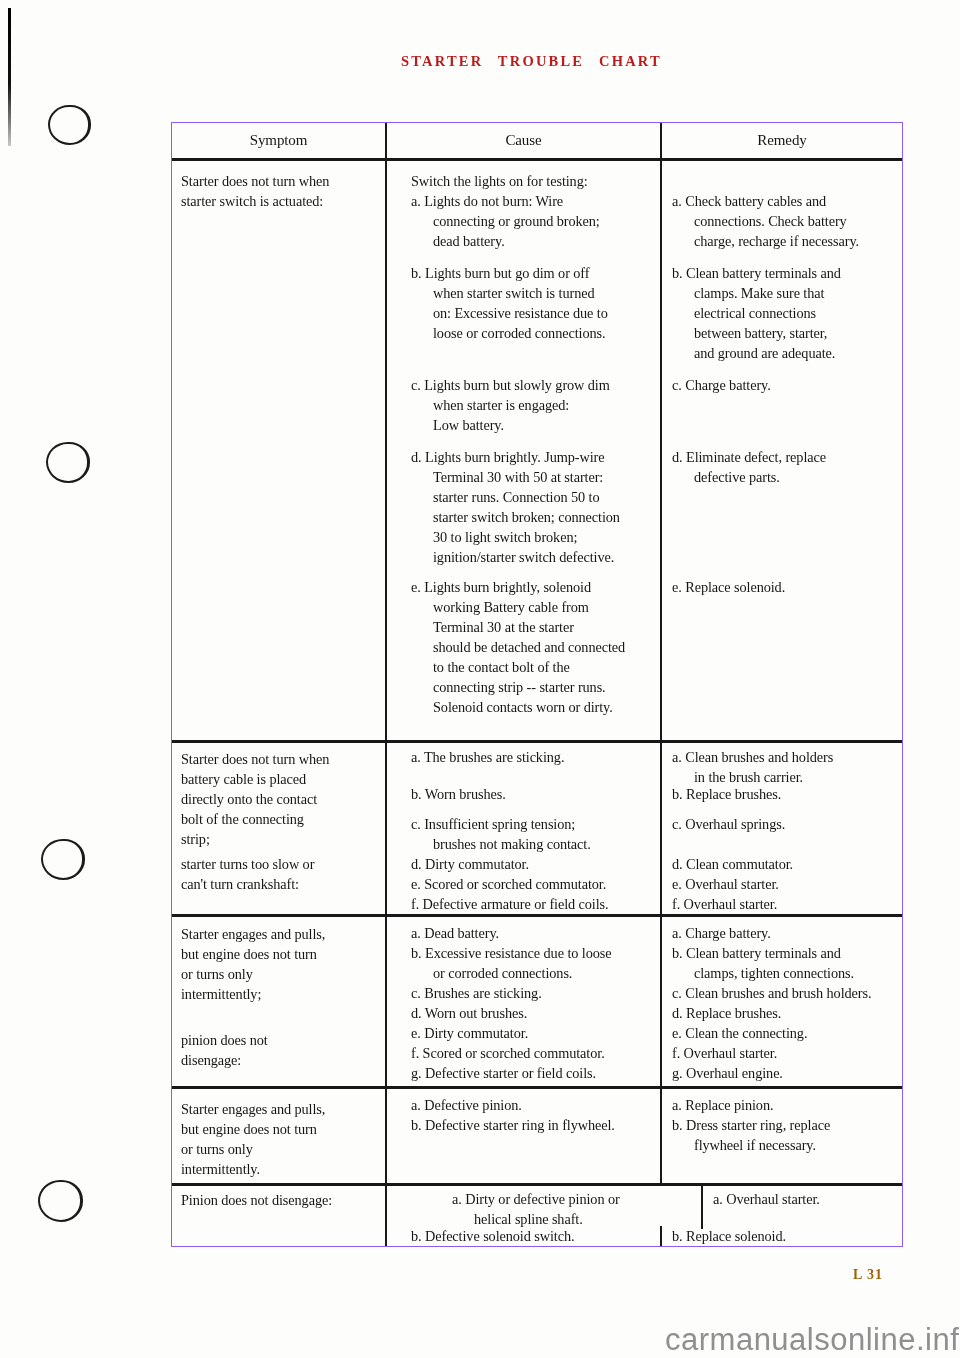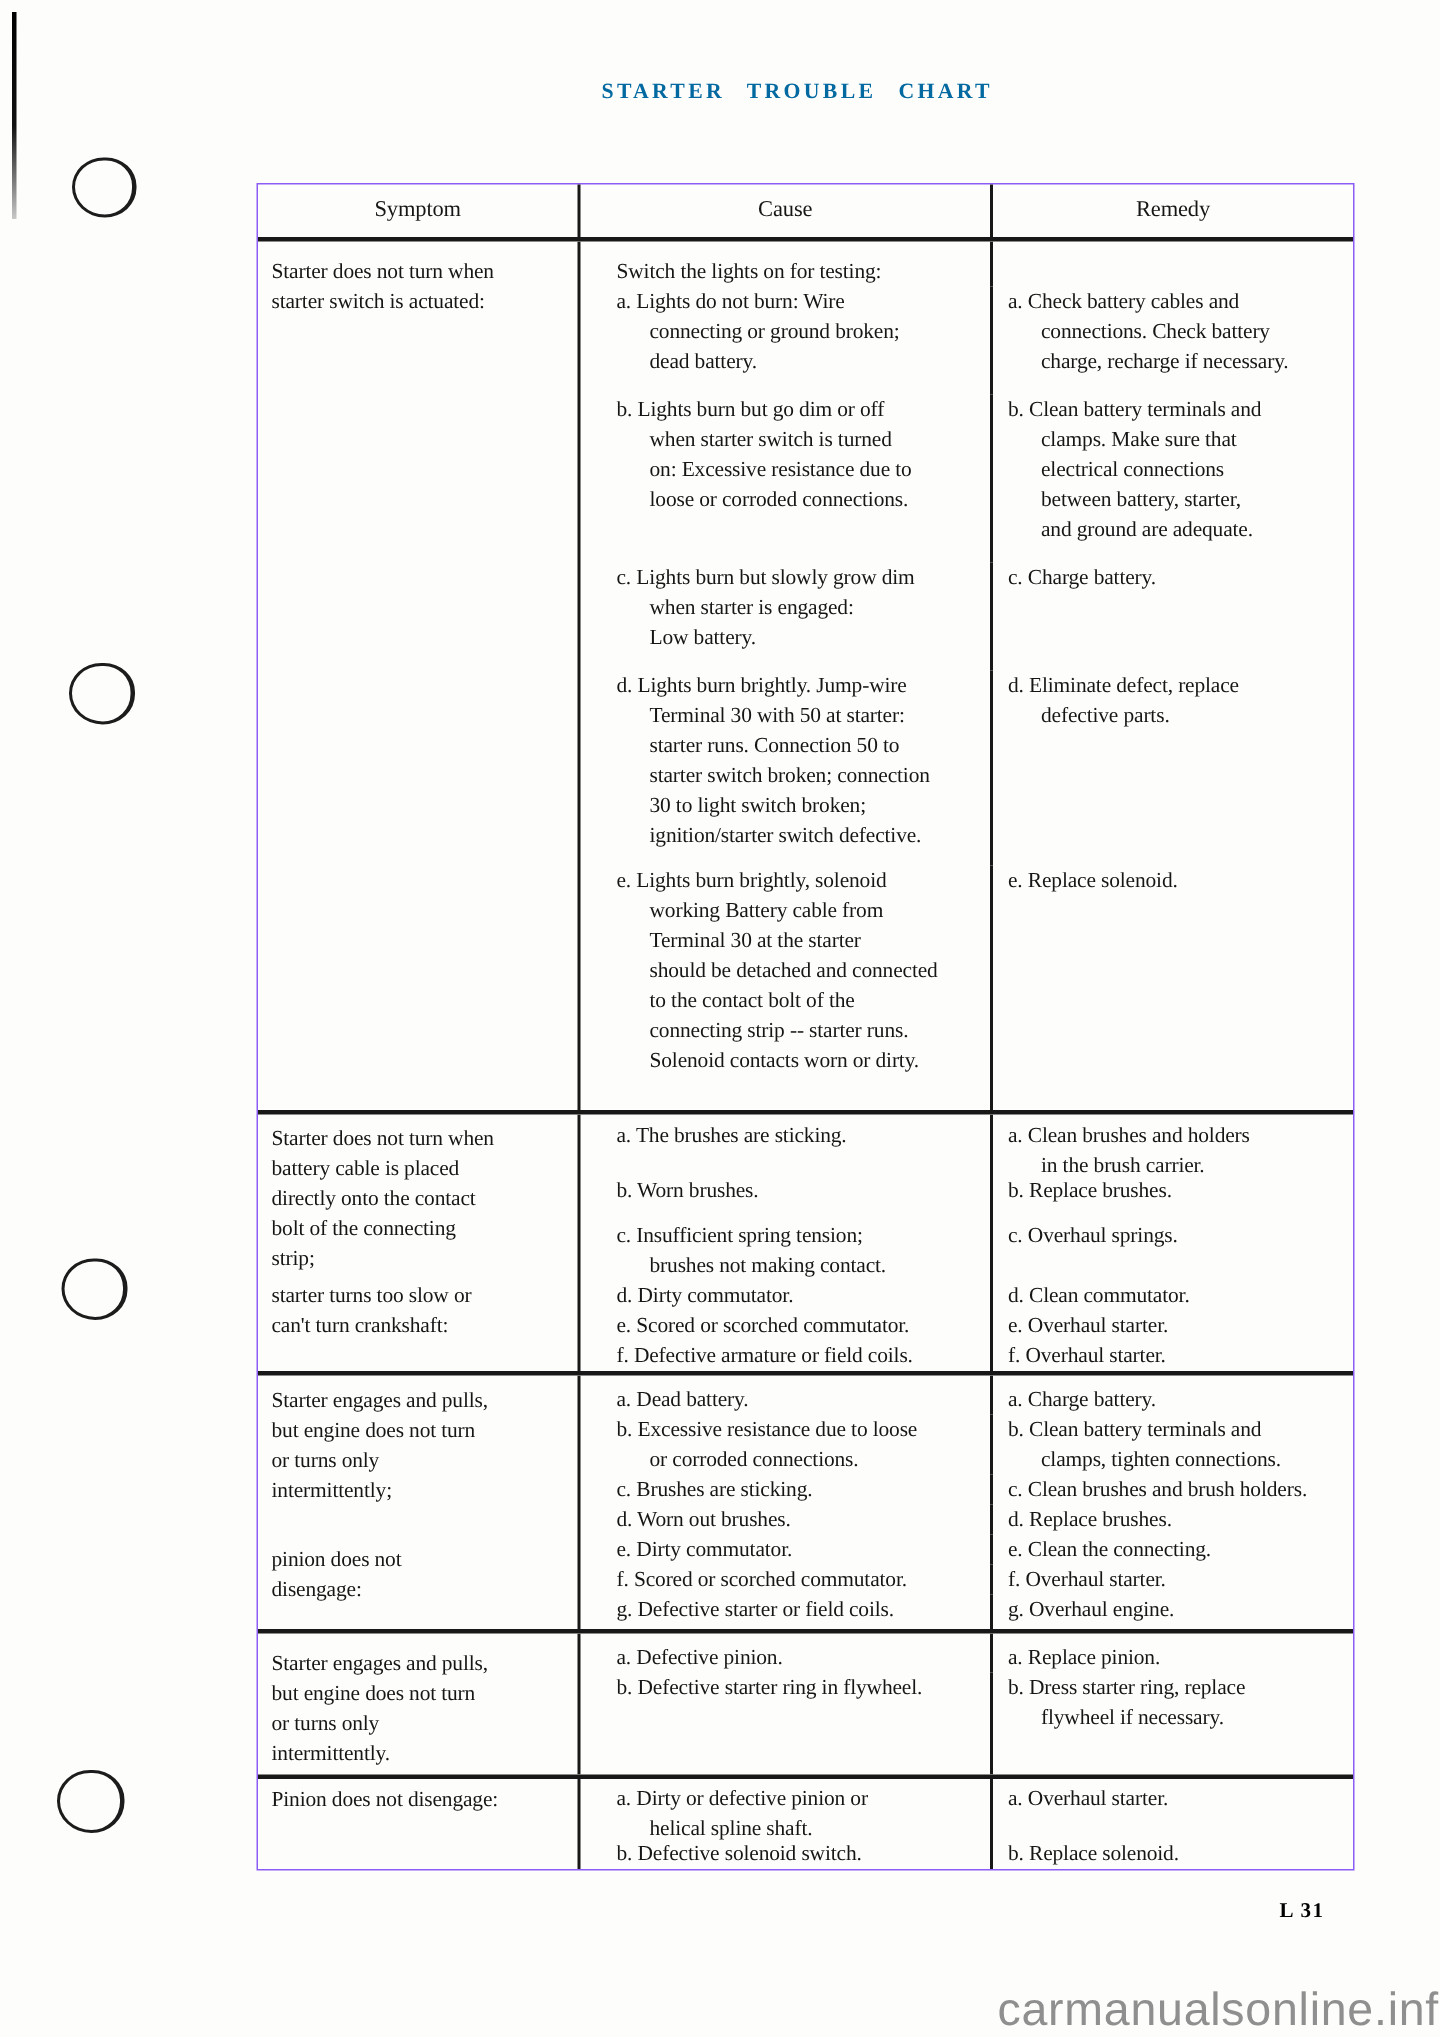--- a/index.html
+++ b/index.html
@@ -12,21 +12,21 @@
   .edge-line { position:absolute; left:8px; top:8px; width:3px; height:138px;
     background:linear-gradient(#000 0%, #111 55%, #888 85%, #c8c8c8 100%); }
   .punch { position:absolute; border:2px solid #1c1c1c; border-right-width:3px;
     border-radius:50% 48% 50% 52%; background:transparent; }
   .p1 { left:48px; top:105px; width:38px; height:36px; }
   .p2 { left:46px; top:442px; width:39px; height:37px; }
   .p3 { left:41px; top:839px; width:39px; height:37px; }
   .p4 { left:38px; top:1180px; width:40px; height:38px; }
 
   .title { position:absolute; left:401px; top:53px; margin:0;
-    font-size:14.5px; font-weight:600; letter-spacing:2.2px; word-spacing:9px; color:#0369a1; }
+    font-size:14.5px; font-weight:600; letter-spacing:2.2px; word-spacing:9px; color:#b91c1c; }
 
   .chart { position:absolute; left:171px; top:122px; width:732px;
     box-sizing:border-box; border:1px solid #8b5cf6; background:transparent;
     font-size:14.3px; line-height:20px; letter-spacing:-0.1px; }
 
   .thead { display:flex; height:38px; box-sizing:border-box;
     border-bottom:3px solid #181818; align-items:center; }
   .hc { box-sizing:border-box; text-align:center; font-size:15px;
     height:35px; line-height:35px; }
   .hc1 { width:215px; border-right:2px solid #181818; }
@@ -45,30 +45,30 @@
   .pair .c { box-sizing:border-box;padding-left:15px; }
   .pair .r { box-sizing:border-box; border-left:2px solid #181818; }
   .itm { white-space:pre-line; margin:0; }
   .c .itm { padding-left:31px; padding-right:4px; text-indent:-22px; }
   .r .itm { padding-left:32px; padding-right:2px; text-indent:-22px; }
 
   .r1 .pair.pt > div { padding-top:10px; }
   .r2 .pair.pt > div { padding-top:4px; }
   .r3 .pair.pt > div { padding-top:6px; }
   .r4 .pair.pt > div { padding-top:6px; }
-  .r5 .pair.pt > div { padding-top:3px; }
+  .r5 .pair.pt > div { padding-top:3px;margin-left:41px; }
   .r1 .sym, .r4 .sym { padding-top:10px; }
   .r2 .sym { padding-top:6px; }
   .r3 .sym { padding-top:7px; }
   .r5 .sym { padding-top:4px; }
   .sym .gap2 { margin-top:5px; }
   .sym .gap3 { margin-top:26px; }
 
   .pageno { position:absolute; left:853px; top:1267px; font-size:14px;
-    font-weight:600; letter-spacing:1px; color:#000000; }
+    font-weight:600; letter-spacing:1px; color:#a16207; }
   .watermark { position:absolute; left:665px; top:1322px;
     font-family:"Liberation Sans", sans-serif; font-size:31px;
     color:#8f8f8f; letter-spacing:0.5px; }
 </style>
 </head>
 <body>
 
 <div class="page">
 
   <div class="edge-line"></div>

